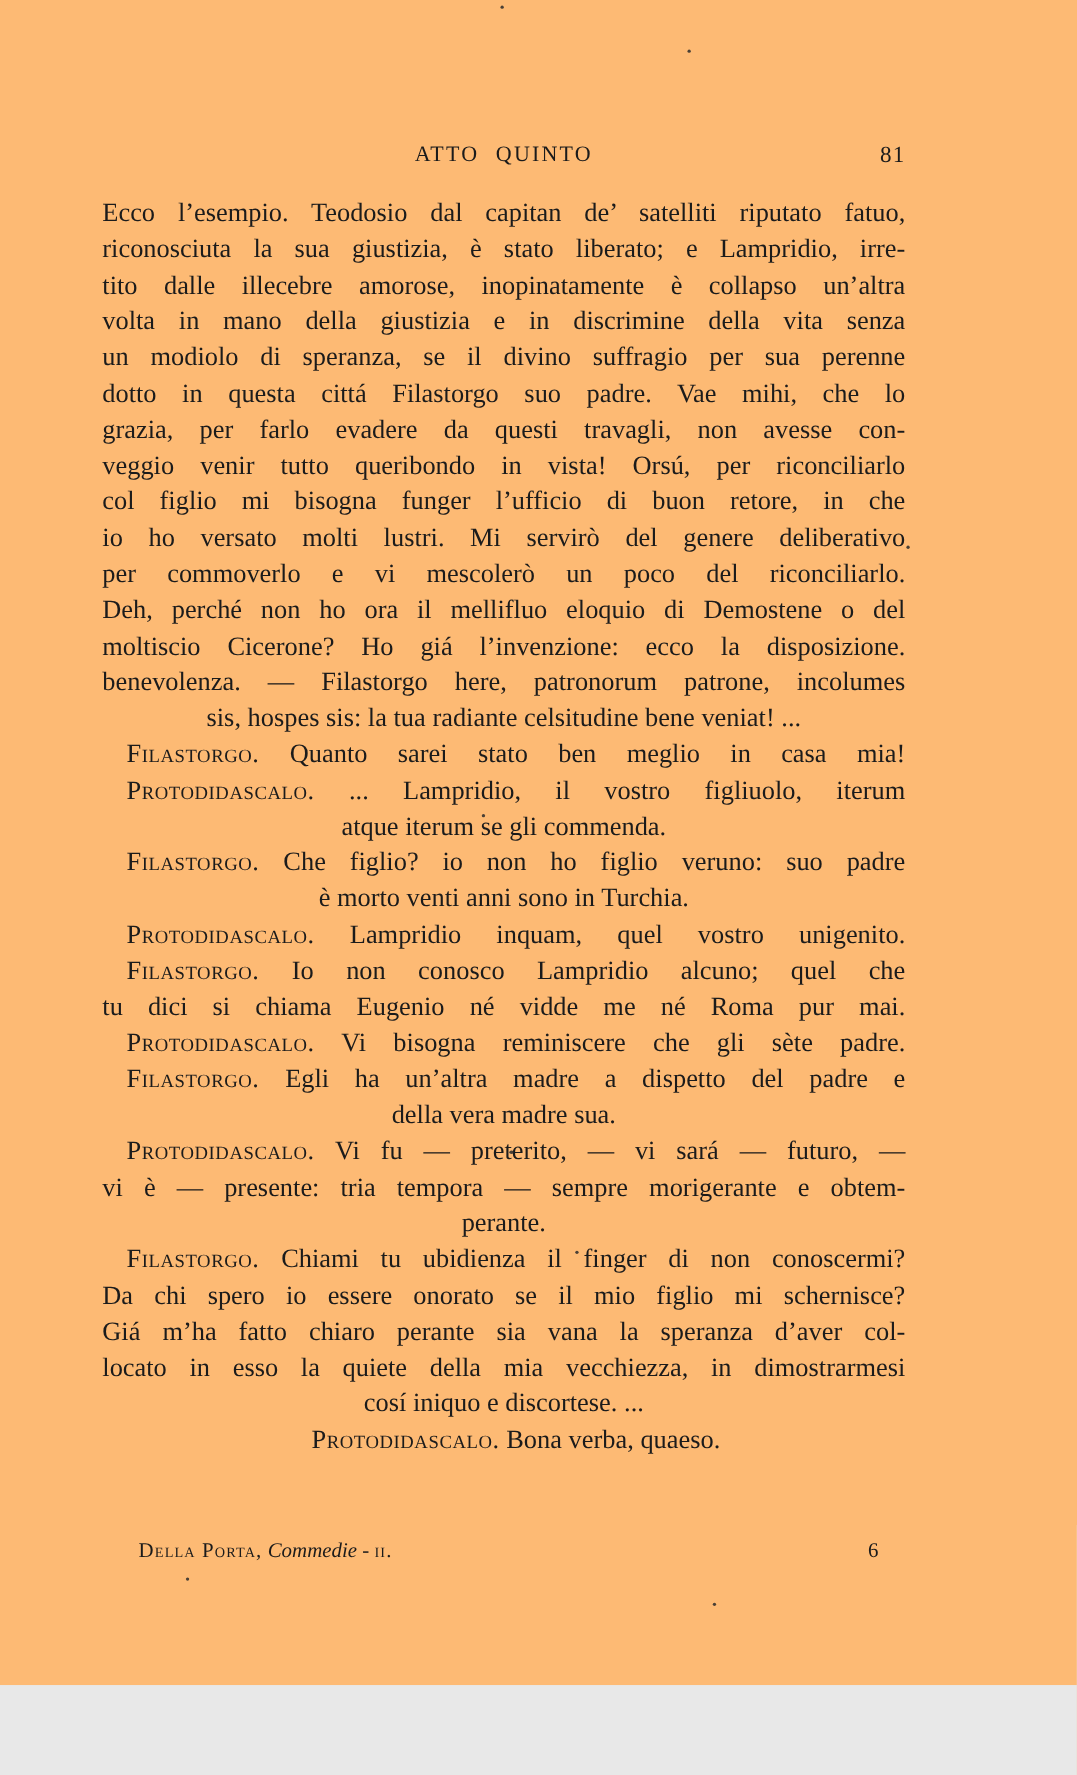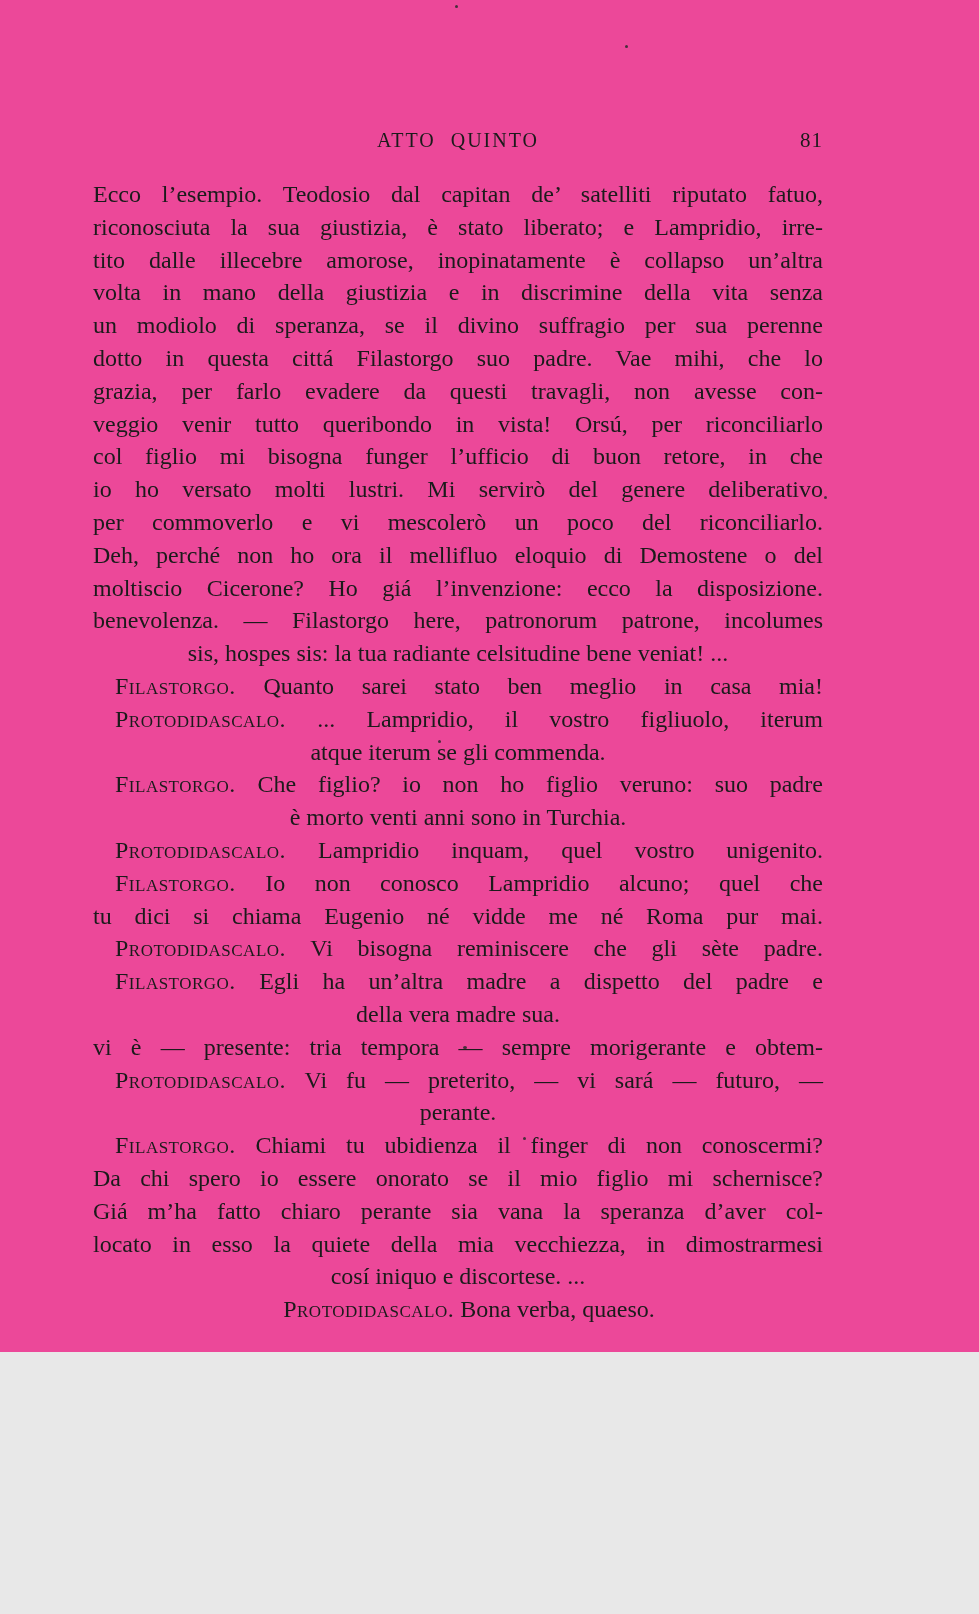--- a/index.html
+++ b/index.html
@@ -1,18 +1,18 @@
 <!DOCTYPE html>
 <html><head>
 <meta charset="utf-8">
 <style>
   html,body { margin:0; padding:0; background:#e8e8e8; }
   .page {
-    position:relative; width:979px; height:1352px;
-    background:#ec4899; color:#1b1b1b;
+    position:relative; width:979px; height:1532px;
+    background:#fdba74; color:#1b1b1b;
     font-family:"Liberation Serif","DejaVu Serif",serif;
     overflow:hidden;
   }
   .running-header {
     position:absolute; top:127px; left:93px; width:730px; height:26px;
   }
   .act-title {
     display:block; text-align:center;
     font-size:20px; letter-spacing:2px; word-spacing:8px; line-height:26px;
   }
@@ -72,22 +72,22 @@
       <div class="line just indent"><span class="sc">Protodidascalo.</span><span class=""> ... Lampridio, il vostro figliuolo, iterum</span></div>
       <div class="line"><span class="">atque iterum se gli commenda.</span></div>
       <div class="line just indent"><span class="sc">Filastorgo.</span><span class=""> Che figlio? io non ho figlio veruno: suo padre</span></div>
       <div class="line"><span class="">è morto venti anni sono in Turchia.</span></div>
       <div class="line just indent"><span class="sc">Protodidascalo.</span><span class=""> Lampridio inquam, quel vostro unigenito.</span></div>
       <div class="line just indent"><span class="sc">Filastorgo.</span><span class=""> Io non conosco Lampridio alcuno; quel che</span></div>
       <div class="line just"><span class="">tu dici si chiama Eugenio né vidde me né Roma pur mai.</span></div>
       <div class="line just indent"><span class="sc">Protodidascalo.</span><span class=""> Vi bisogna reminiscere che gli sète padre.</span></div>
       <div class="line just indent"><span class="sc">Filastorgo.</span><span class=""> Egli ha un’altra madre a dispetto del padre e</span></div>
       <div class="line"><span class="">della vera madre sua.</span></div>
+      <div class="line just indent"><span class="sc">Protodidascalo.</span><span class=""> Vi fu — preterito, — vi sará — futuro, —</span></div>
       <div class="line just"><span class="">vi è — presente: tria tempora — sempre morigerante e obtem-</span></div>
-      <div class="line just indent"><span class="sc">Protodidascalo.</span><span class=""> Vi fu — preterito, — vi sará — futuro, —</span></div>
       <div class="line"><span class="">perante.</span></div>
       <div class="line just indent"><span class="sc">Filastorgo.</span><span class=""> Chiami tu ubidienza il finger di non conoscermi?</span></div>
       <div class="line just"><span class="">Da chi spero io essere onorato se il mio figlio mi schernisce?</span></div>
       <div class="line just"><span class="">Giá m’ha fatto chiaro perante sia vana la speranza d’aver col-</span></div>
       <div class="line just"><span class="">locato in esso la quiete della mia vecchiezza, in dimostrarmesi</span></div>
       <div class="line"><span class="">cosí iniquo e discortese. ...</span></div>
       <div class="line indent"><span class="sc">Protodidascalo.</span><span class=""> Bona verba, quaeso.</span></div>
     </div>
 
   <div class="footer-citation"><span class="sc">Della Porta,</span><span class=" it"> Commedie</span><span class=""> - </span><span class="sc">ii.</span></div>

